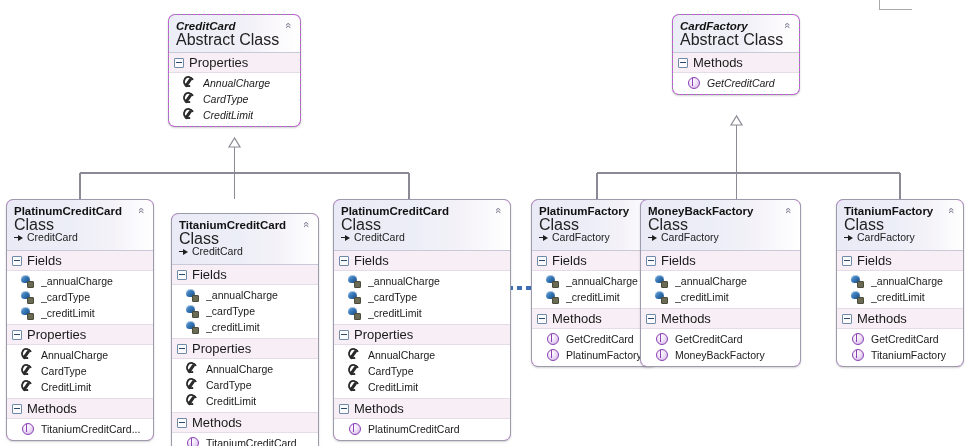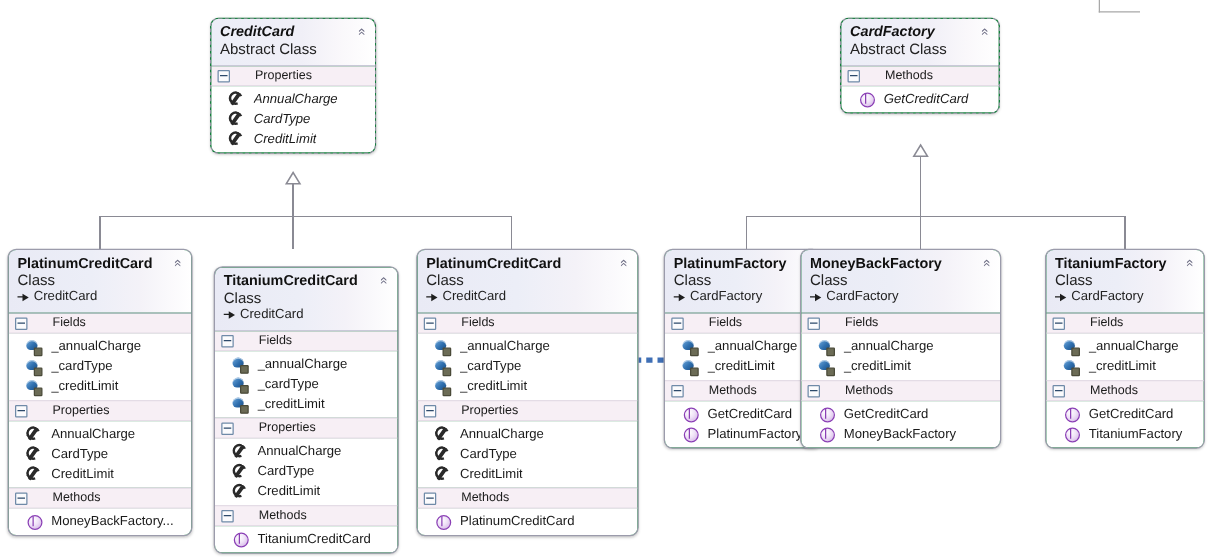--- a/index.html
+++ b/index.html
@@ -9,67 +9,67 @@
     font-family:"Liberation Sans","DejaVu Sans",sans-serif;
     font-size:11px;color:#1a1a1a;
   }
   #canvas{position:absolute;inset:0;}
   svg.connectors{position:absolute;left:0;top:0;width:970px;height:446px;pointer-events:none;}
 
   
   .uml{
     position:absolute;
     box-sizing:border-box;
-    background:#15803d;
+    background:#d946ef;
     border:1px solid #9b9bab;
     border-radius:7px;
     overflow:hidden;
     box-shadow:0 1px 2px rgba(0,0,0,.18);
   }
   .uml.abstract{border-style:dashed;border-color:#8e8e9e;}
 
   .uml-header{
     position:relative;
     padding:5px 7px 6px 7px;
     background:linear-gradient(to right,#e9eaf5 0%,#eceef7 45%,#f4f2f8 72%,#ffffff 100%);
     border-bottom:1px solid #c9c9d8;
   }
   .uml.abstract .uml-header{
     background:linear-gradient(to right,#eceef7 0%,#f0eff7 55%,#faf8fb 80%,#ffffff 100%);
   }
   .uml-title{font-weight:bold;font-size:11.5px;line-height:13px;color:#111;letter-spacing:0px;}
   .uml.abstract .uml-title{font-style:italic;}
-  .uml-stereotype{font-size:12px;line-height:13px;color:#222;}
+  .uml-stereotype{font-size:16px;line-height:13px;color:#222;}
   .uml-base{font-size:10.5px;line-height:13px;color:#222;display:flex;align-items:center;gap:3px;}
   .chevron{
     position:absolute;right:6px;top:5px;width:11px;height:11px;
     color:#6f6f86;font-size:11px;line-height:11px;text-align:center;
   }
 
   
   .compartment-title{
-    display:flex;align-items:center;gap:20px;
+    display:flex;align-items:center;gap:5px;
     padding:2px 6px 2px 5px;
     background:#f7eff5;
     border-top:1px solid #e4dce6;
     border-bottom:1px solid #e4dce6;
-    font-size:10px;color:#1a1a1a;
+    font-size:13px;color:#1a1a1a;
   }
   .uml-header + .compartment-title{border-top:none;}
   .expander{
     width:8px;height:8px;flex:0 0 8px;
     border:1px solid #6f8aa8;background:#fbfbfd;
     position:relative;border-radius:1px;
   }
   .expander::before{
     content:"";position:absolute;left:1px;right:1px;top:3px;height:1px;background:#2d4a6b;
   }
   .members{padding:2px 0 3px 0;background:#fff;}
   .member{
-    display:flex;align-items:center;gap:7px;
+    display:flex;gap:7px;
     padding:1px 6px 1px 14px;
     font-size:10.5px;line-height:14px;color:#1a1a1a;white-space:nowrap;
   }
   .uml.abstract .member{font-style:italic;}
 
   
   .ico{flex:0 0 13px;width:13px;height:13px;position:relative;}
 
   
   .ico-field::before{
@@ -240,21 +240,21 @@
           <span class="truncate">CreditLimit</span>
         </div>
       </div>
       <div class="compartment-title">
         <span class="expander"></span>
         <span>Methods</span>
       </div>
       <div class="members">
         <div class="member">
           <span class="ico ico-method"></span>
-          <span class="truncate">MoneyBackFactory...</span>
+          <span class="truncate">TitaniumCreditCard...</span>
         </div>
       </div>
     </div>
     <div class="uml" style="left: 171px; top: 213px; width: 148px;">
       <div class="uml-header">
         <div class="uml-title">TitaniumCreditCard</div>
         <div class="uml-stereotype">Class</div>
         <div class="uml-base">
           <span class="base-arrow"></span>
           <span>CreditCard</span>

